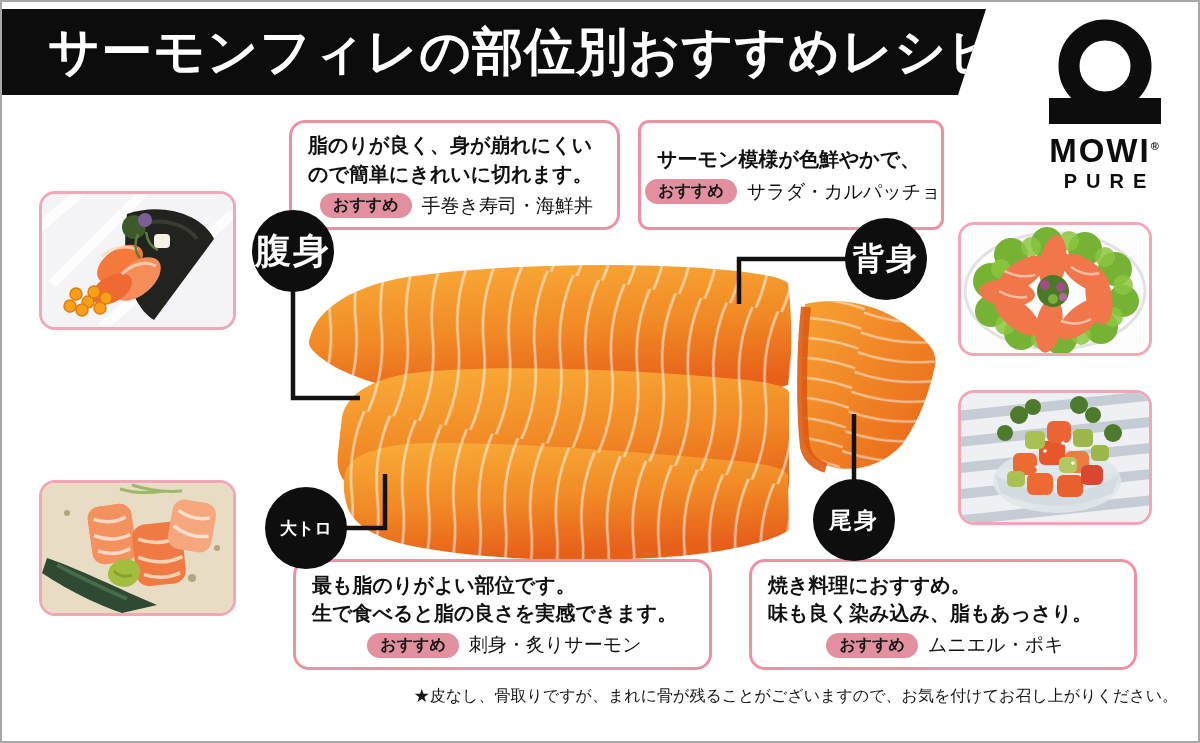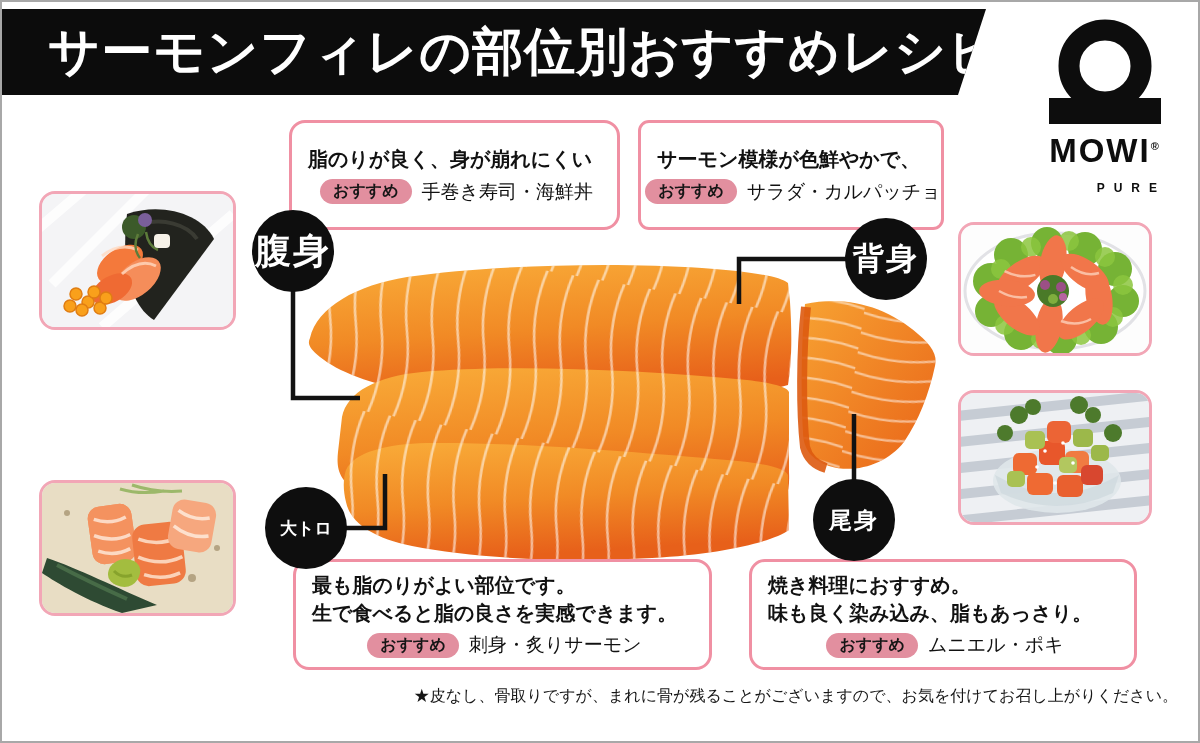--- a/index.html
+++ b/index.html
@@ -16,22 +16,22 @@
   }
   .title-banner h1{
     margin:0;color:#ffffff;font-size:51px;font-weight:bold;letter-spacing:1px;
     font-family:"Liberation Serif",serif;white-space:nowrap;
   }
   
   .brand{position:absolute;left:1042px;top:14px;width:122px;text-align:center;z-index:2;}
   .brand-name{font-family:"Liberation Sans",sans-serif;font-weight:bold;font-size:33px;
     letter-spacing:2px;color:#0d0d0d;line-height:1;margin-top:2px;white-space:nowrap;}
   .brand-reg{font-family:"Liberation Sans",sans-serif;font-size:11px;vertical-align:super;font-weight:bold;}
-  .brand-sub{font-family:"Liberation Sans",sans-serif;font-size:12px;font-weight:600;
-    letter-spacing:9px;padding-left:9px;color:#0d0d0d;margin-top:14px;text-align:right;}
+  .brand-sub{font-family:"Liberation Sans",sans-serif;font-size:20px;font-weight:600;
+    letter-spacing:9px;padding-left:9px;color:#0d0d0d;margin-top:3px;}
   
   #diagram{position:absolute;left:0;top:0;z-index:1;}
   
   .part-circle{
     position:absolute;width:82px;height:82px;border-radius:50%;background:#0e0e0e;
     color:#ffffff;display:flex;align-items:center;justify-content:center;
     font-weight:bold;font-family:"Liberation Serif",serif;z-index:4;
   }
   #c-belly{left:250px;top:208px;font-size:36px;letter-spacing:2px;}
   #c-back {left:843px;top:216px;font-size:31px;letter-spacing:2px;}
@@ -142,20 +142,21 @@
     <line x1="852" y1="412" x2="852" y2="484" stroke="#121212" stroke-width="4.5"></line>
   </svg>
 
   <div class="part-circle" id="c-belly">腹身</div>
   <div class="part-circle" id="c-back">背身</div>
   <div class="part-circle" id="c-toro">大トロ</div>
   <div class="part-circle" id="c-tail">尾身</div>
 
   <div class="callout" id="box-belly">
     <div class="desc">脂のりが良く、身が崩れにくい</div>
+    <div class="desc">ので簡単にきれいに切れます。</div>
     <div class="badge-row">
       <span class="badge">おすすめ</span>
       <span class="recipes">手巻き寿司・海鮮丼</span>
     </div>
   </div>
 
   <div class="callout" id="box-back">
     <div class="desc">サーモン模様が色鮮やかで、</div>
     <div class="badge-row">
       <span class="badge">おすすめ</span>

